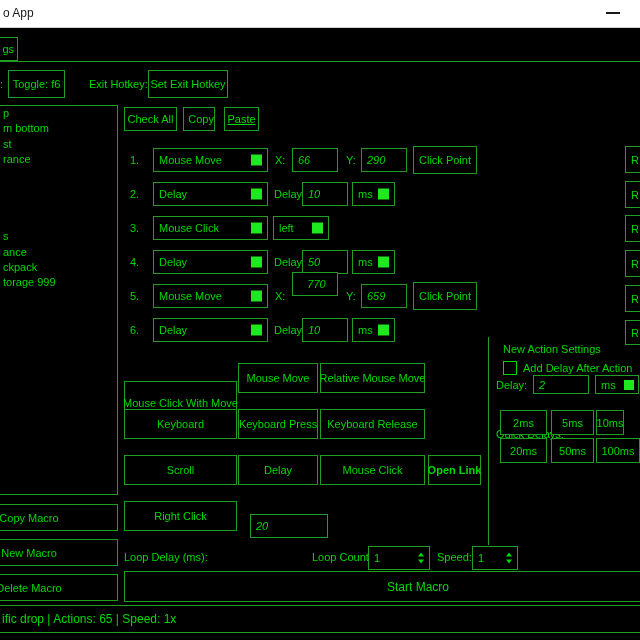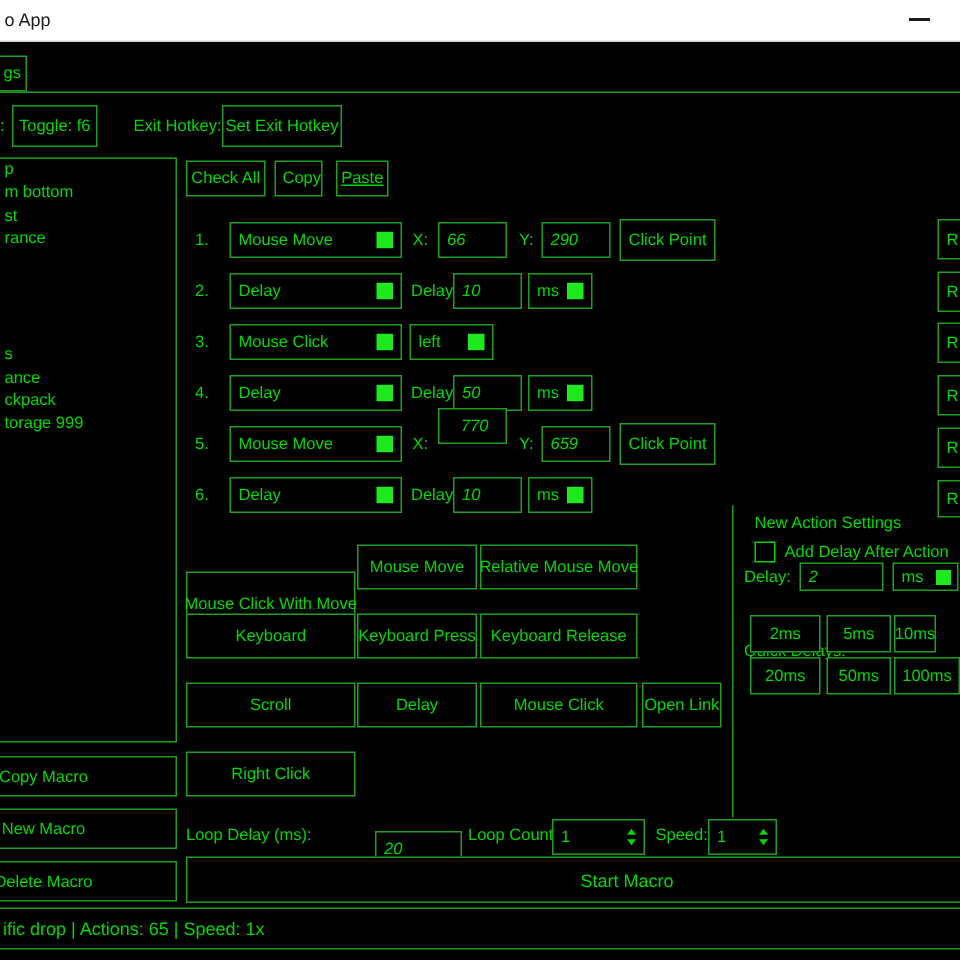--- a/index.html
+++ b/index.html
@@ -230,21 +230,21 @@
 
 <div class="b" style="left:124px;top:455px;width:113px;height:30px;">
   <span>Scroll</span>
 </div>
 <div class="b" style="left:238px;top:455px;width:80px;height:30px;">
   <span>Delay</span>
 </div>
 <div class="b" style="left:320px;top:455px;width:105px;height:30px;">
   <span>Mouse Click</span>
 </div>
-<div class="b" style="left:428px;top:455px;width:53px;height:30px;">
+<div class="b" style="left:428px;top:455px;width:53px;height:30px;font-weight:bold;">
   <span>Open Link</span>
 </div>
 
 <div class="b" style="left:124px;top:501px;width:113px;height:30px;">
   <span>Right Click</span>
 </div>
 
 <div id="vsep"></div>
 
 <span class="lb" style="left:503px;top:343px;">New Action Settings</span>
@@ -271,21 +271,21 @@
   <span>20ms</span>
 </div>
 <div class="b" style="left:551px;top:438px;width:43px;height:25px;">
   <span>50ms</span>
 </div>
 <div class="b" style="left:596px;top:438px;width:44px;height:25px;">
   <span>100ms</span>
 </div>
 
 <span class="lb" style="left:124px;top:551px;">Loop Delay (ms):</span>
-<input class="in" style="left: 250px; top: 554px; width: 58px; height: 24px;" value="20">
+<input class="in" style="left: 250px; top: 514px; width: 78px; height: 24px;" value="20">
 <span class="lb" style="left:312px;top:551px;">Loop Count:</span>
 <div class="spin" style="left:368px;top:546px;width:62px;height:24px;">
   <span>1</span>
   <span class="arr">
       <span class="up"></span>
       <span class="dn"></span>
     </span>
 </div>
 <span class="lb" style="left:437px;top:551px;">Speed:</span>
 <div class="spin" style="left:472px;top:546px;width:46px;height:24px;">

